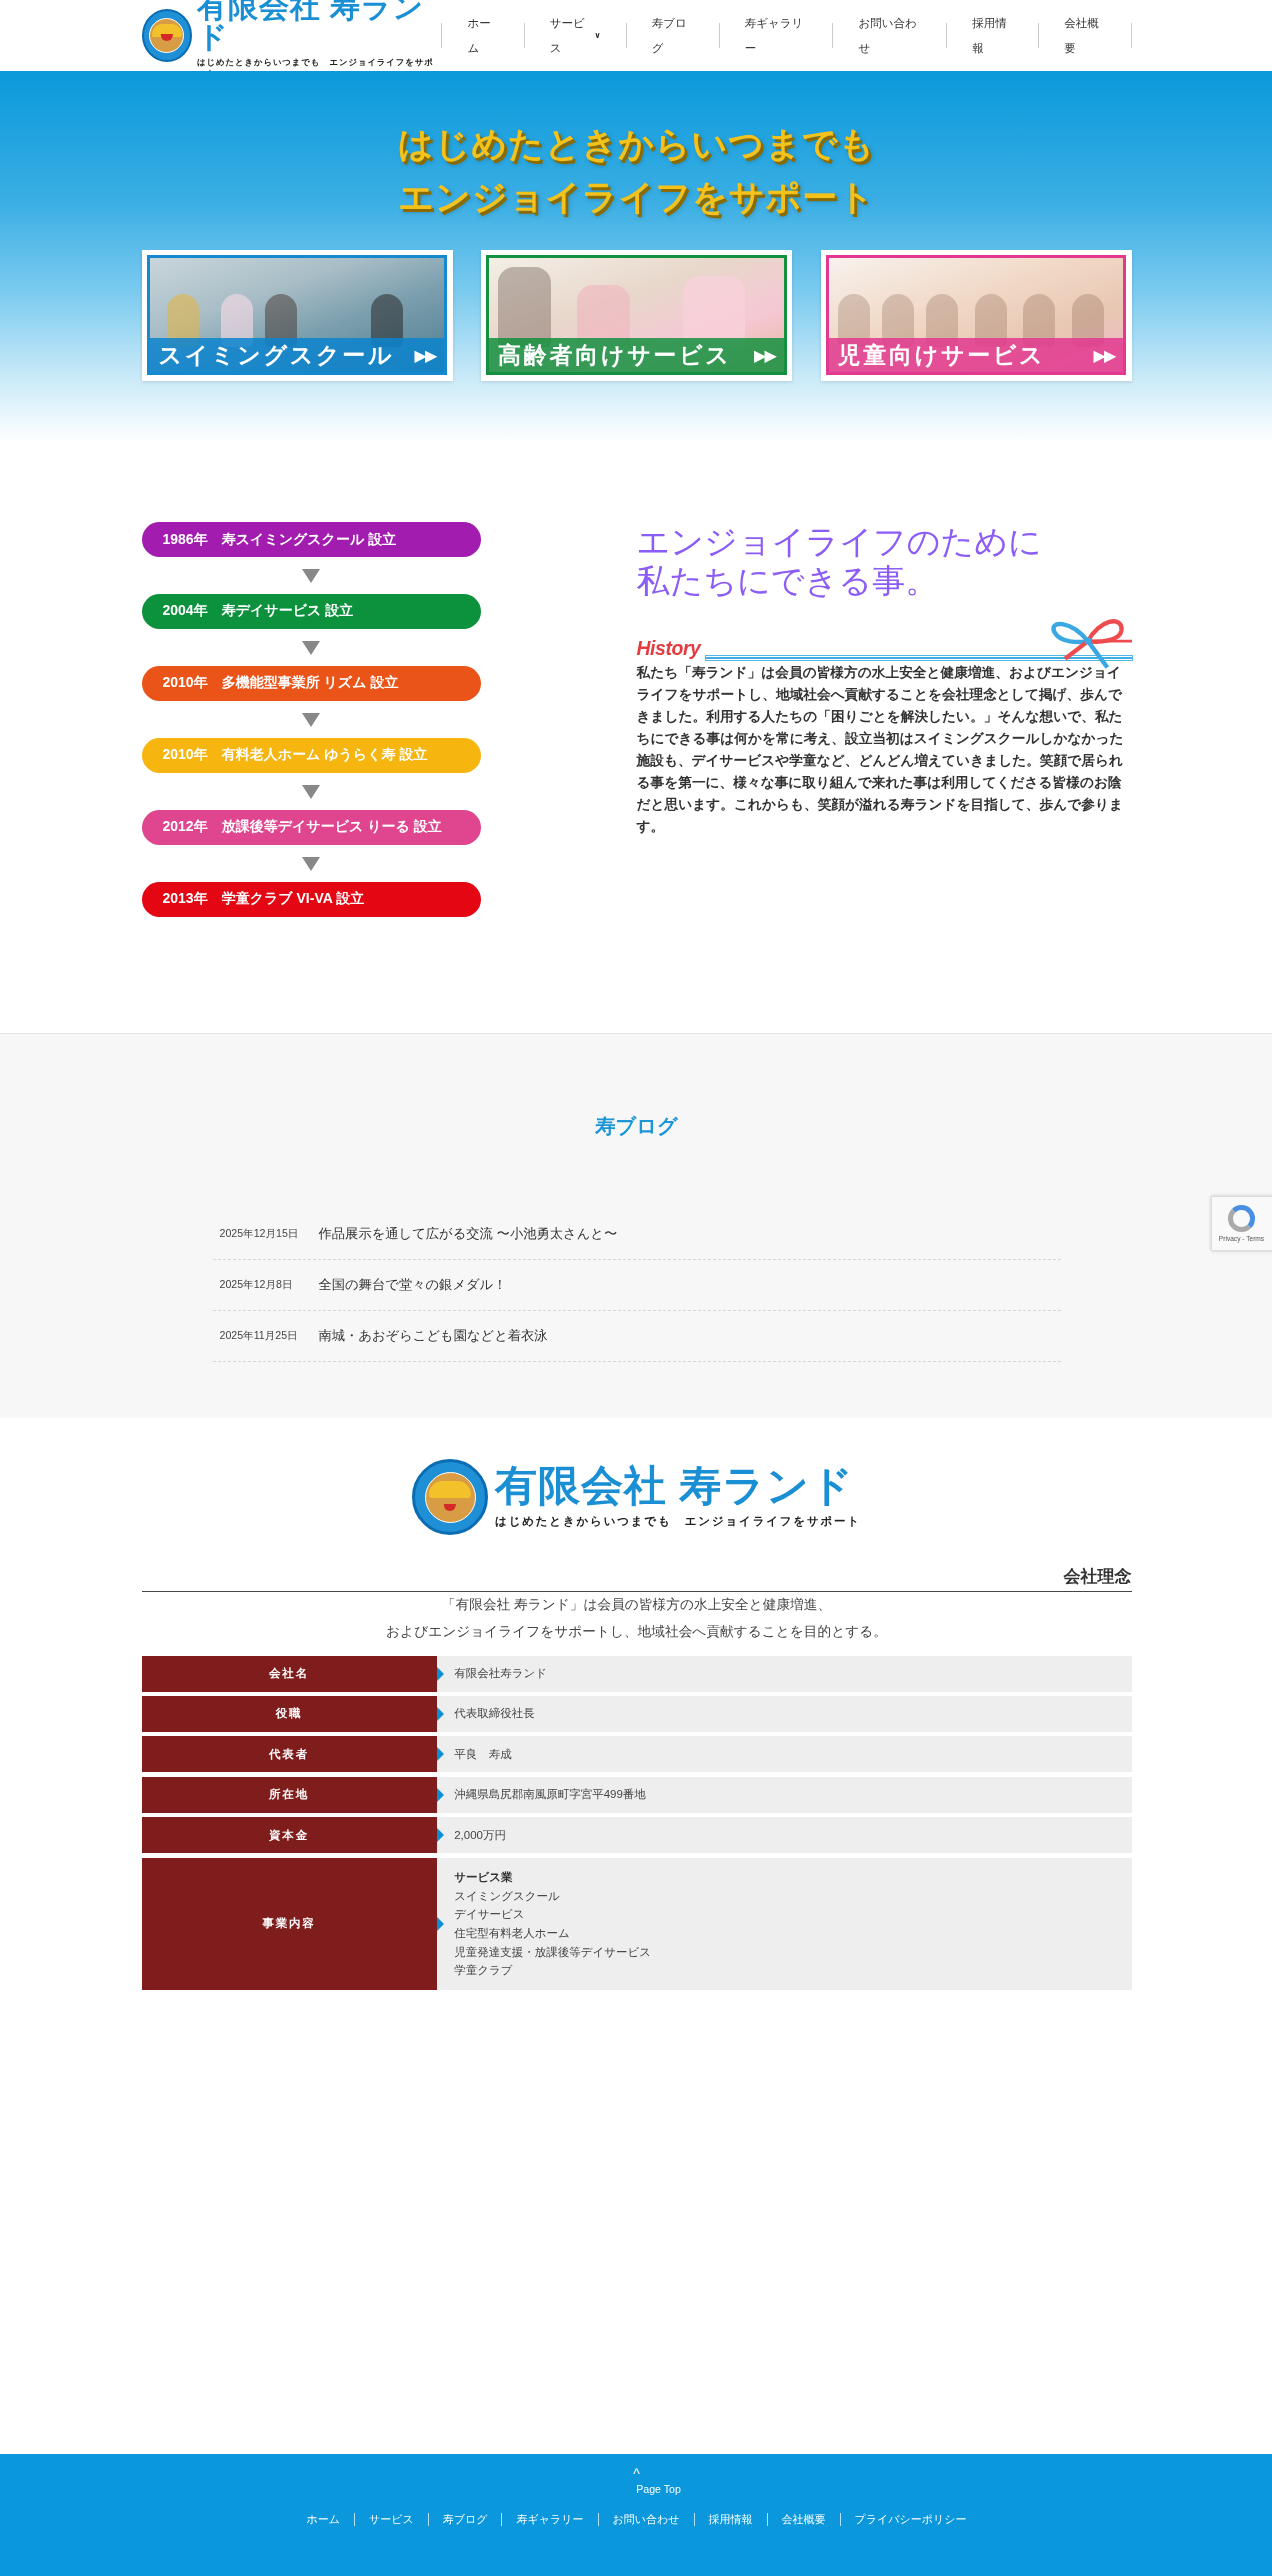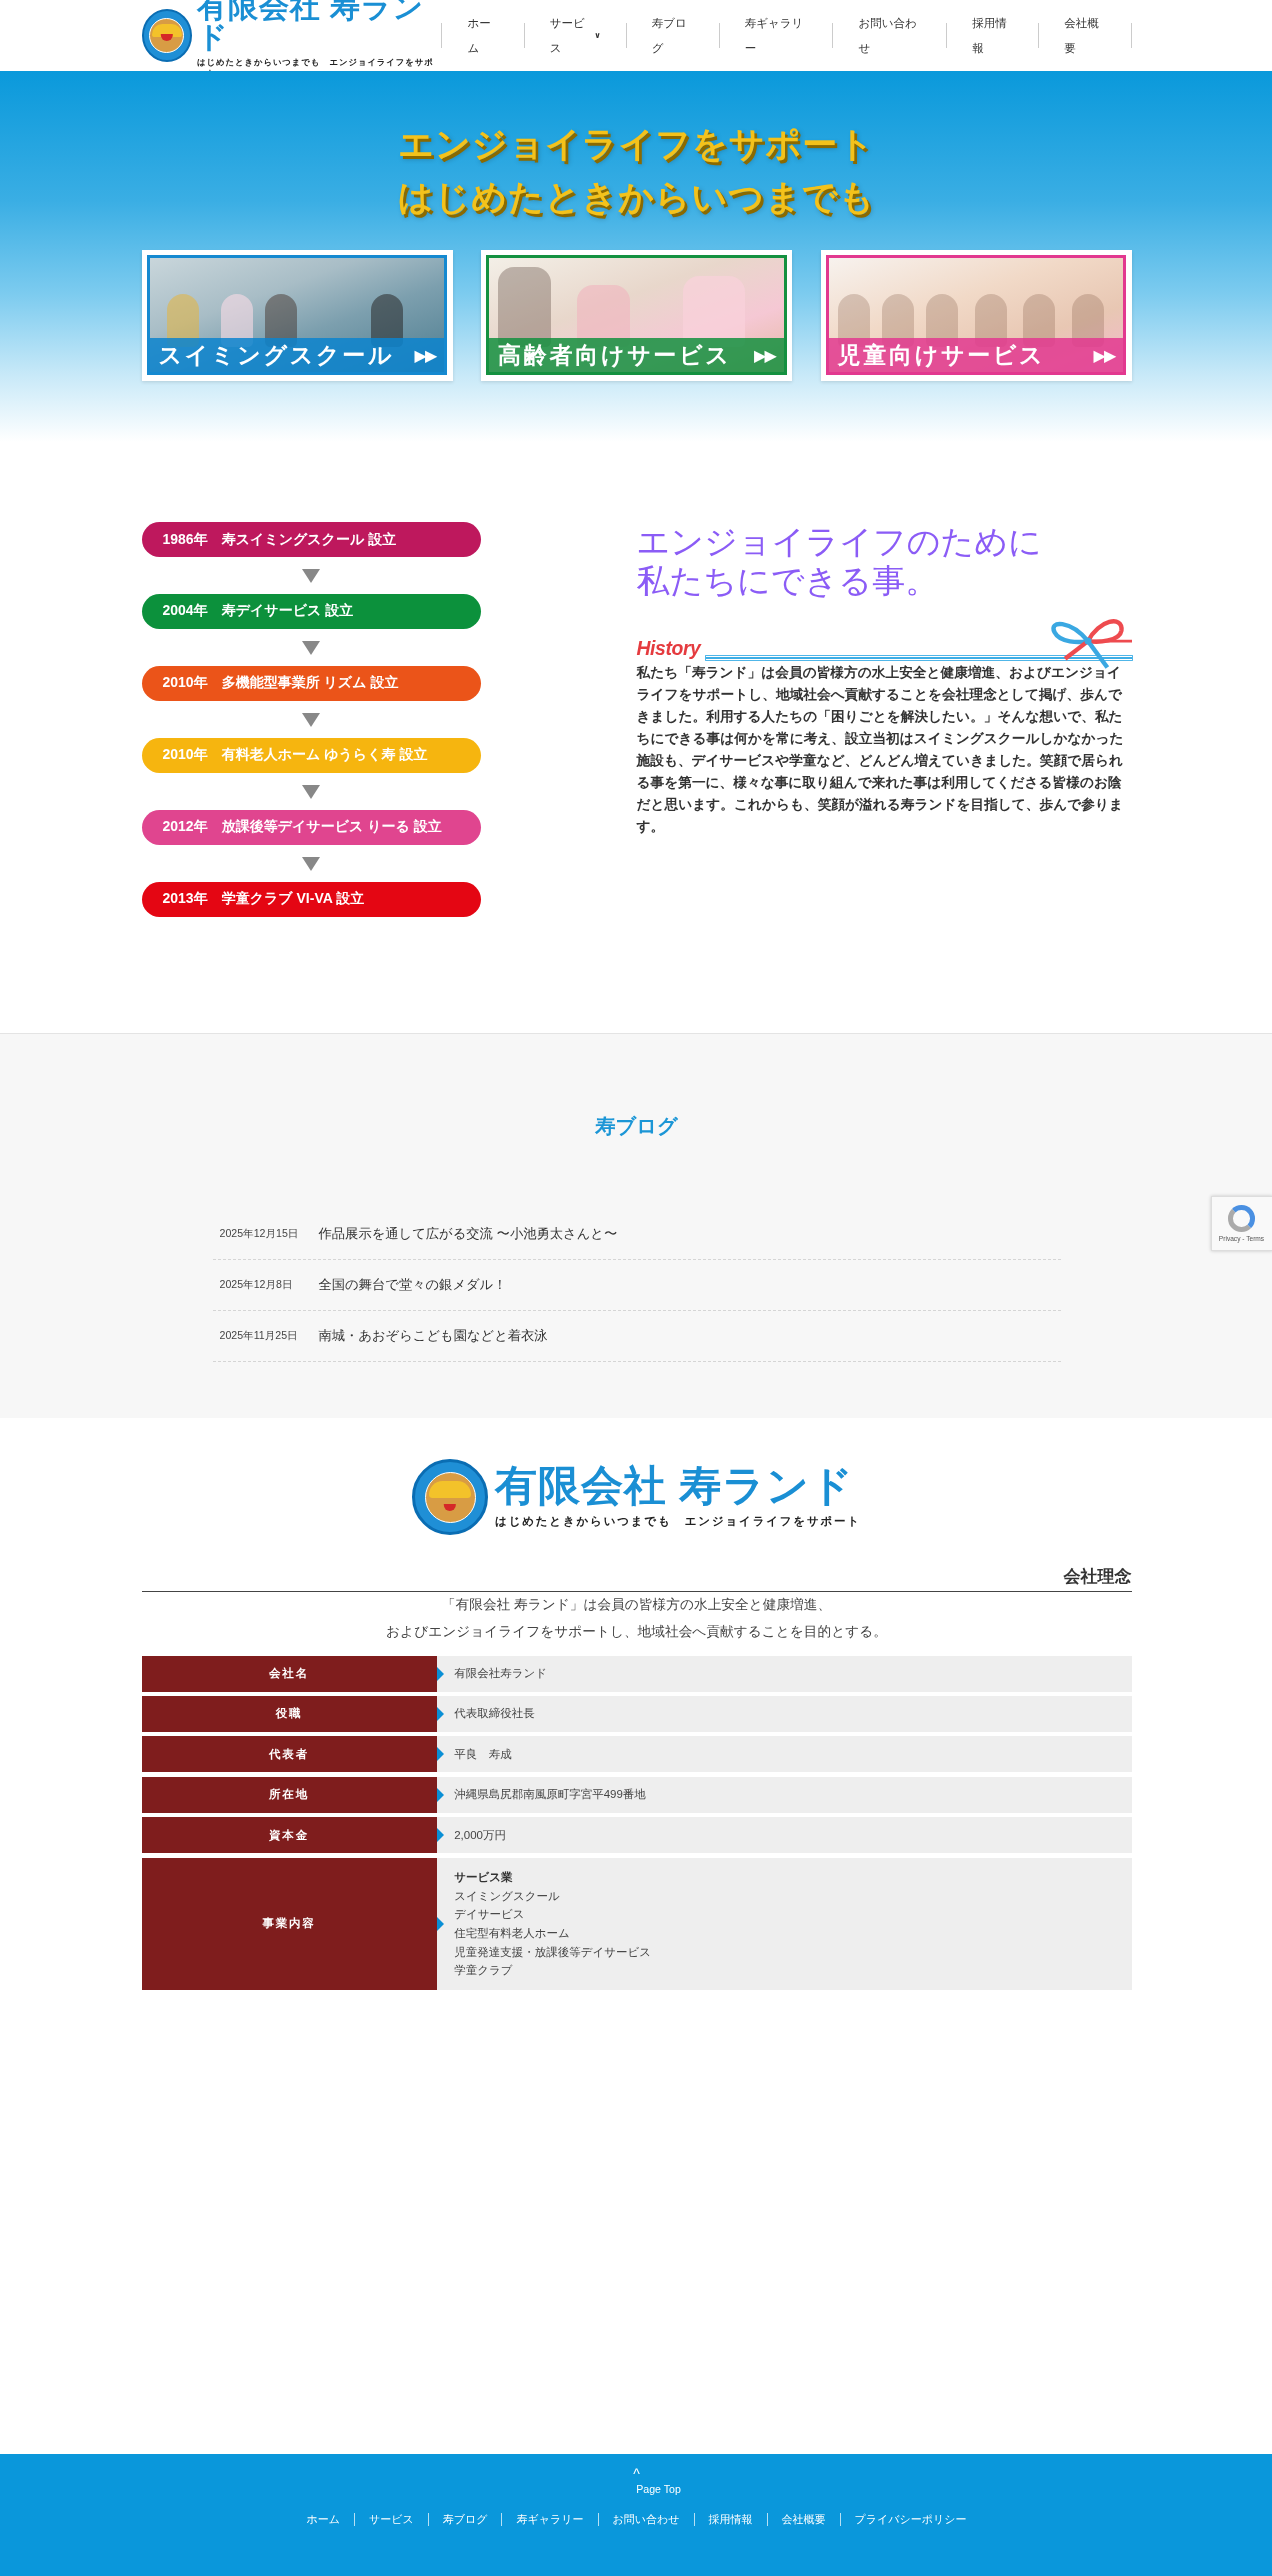--- a/index.html
+++ b/index.html
@@ -135,22 +135,22 @@
         </div>
       <div class="nav-item">
           <span>会社概要</span>
         </div>
     </nav>
   </div>
 </header>
 
 <section class="hero">
   <div class="hero-title">
+    <div>はじめたときからいつまでも</div>
     <div>エンジョイライフをサポート</div>
-    <div>はじめたときからいつまでも</div>
   </div>
   <div class="banners">
     <div class="banner b-swim">
       <div class="banner-inner">
         <div class="banner-photo">
           <div class="kid" style="left:17.7px;background:rgba(230,180,60,.55)"></div>
           <div class="kid" style="left:71px;background:rgba(250,220,230,.6)"></div>
           <div class="kid" style="left:115px;background:rgba(60,40,30,.45)"></div>
           <div class="kid" style="left:221px;background:rgba(40,40,40,.55)"></div>
         </div>
@@ -187,21 +187,21 @@
           <span class="banner-label">児童向けサービス</span>
           <span class="banner-arrows">▶▶</span>
         </div>
       </div>
     </div>
   </div>
 </section>
 
 <section class="history" style="padding-top:108px;margin-top:-28px;">
   <div class="timeline">
-    <div class="tl-item" style="background:#be185d">1986年　寿スイミングスクール 設立</div>
+    <div class="tl-item" style="background:#a21caf">1986年　寿スイミングスクール 設立</div>
     <div class="tl-arrow"></div>
     <div class="tl-item" style="background:#0c913c">2004年　寿デイサービス 設立</div>
     <div class="tl-arrow"></div>
     <div class="tl-item" style="background:#eb5419">2010年　多機能型事業所 リズム 設立</div>
     <div class="tl-arrow"></div>
     <div class="tl-item" style="background:#f6b50f">2010年　有料老人ホーム ゆうらく寿 設立</div>
     <div class="tl-arrow"></div>
     <div class="tl-item" style="background:#e0458f">2012年　放課後等デイサービス りーる 設立</div>
     <div class="tl-arrow"></div>
     <div class="tl-item" style="background:#e40613">2013年　学童クラブ VI-VA 設立</div>

